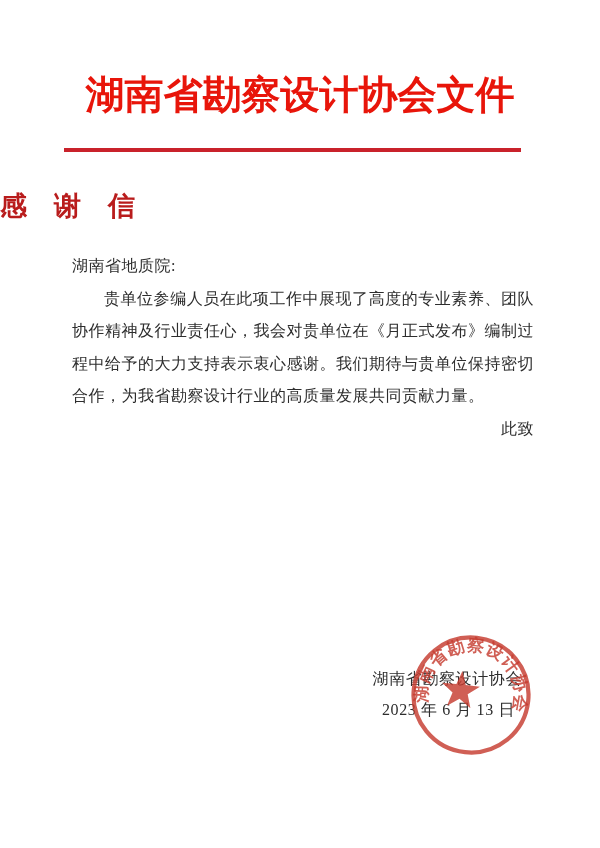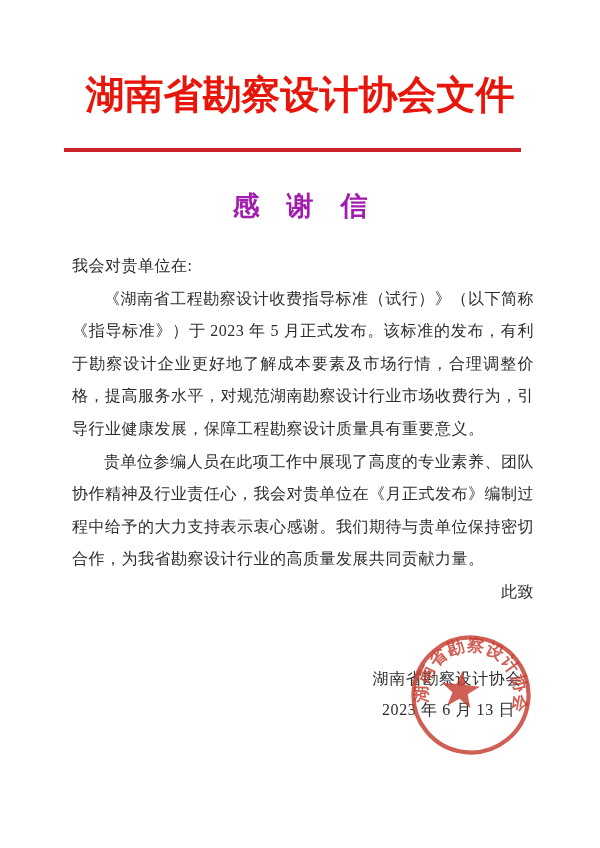--- a/index.html
+++ b/index.html
@@ -36,25 +36,25 @@
     left: 64px;
     width: 457px;
     height: 4px;
     background: #c9222b;
   }
   .letter-title {
     position: absolute;
     top: 191px;
     left: 0;
     width: 600px;
-    text-align: center;
+    text-align: left;
     font-size: 27px;
     font-weight: 600;
     line-height: 30px;
-    color: #a21caf;
+    color: #b91c1c;
     white-space: nowrap;
   }
   .body-block {
     position: absolute;
     top: 250px;
     left: 72px;
     width: 462px;
     font-size: 16px;
     line-height: 32.6px;
     letter-spacing: 0.5px;
@@ -134,22 +134,21 @@
 
 <div class="page">
 
   <div class="header-title">湖南省勘察设计协会文件</div>
 
   <div class="divider"></div>
 
   <div class="letter-title">感　谢　信</div>
 
   <div class="body-block">
-    <p class="salutation">我会对贵单位在:</p>
-    <p class="indented">《湖南省工程勘察设计收费指导标准（试行）》（以下简称《指导标准》）于 2023 年 5 月正式发布。该标准的发布，有利于勘察设计企业更好地了解成本要素及市场行情，合理调整价格，提高服务水平，对规范湖南勘察设计行业市场收费行为，引导行业健康发展，保障工程勘察设计质量具有重要意义。</p>
+    <p class="salutation">湖南省地质院:</p>
     <p class="indented">贵单位参编人员在此项工作中展现了高度的专业素养、团队协作精神及行业责任心，我会对贵单位在《月正式发布》编制过程中给予的大力支持表示衷心感谢。我们期待与贵单位保持密切合作，为我省勘察设计行业的高质量发展共同贡献力量。</p>
     <p class="closing">此致</p>
   </div>
 
   <div class="signature-org">湖南省勘察设计协会</div>
 
   <div class="signature-date">2023 年 6 月 13 日</div>
 
   <div class="seal">
     <svg viewBox="0 0 124 124" xmlns="http://www.w3.org/2000/svg">

